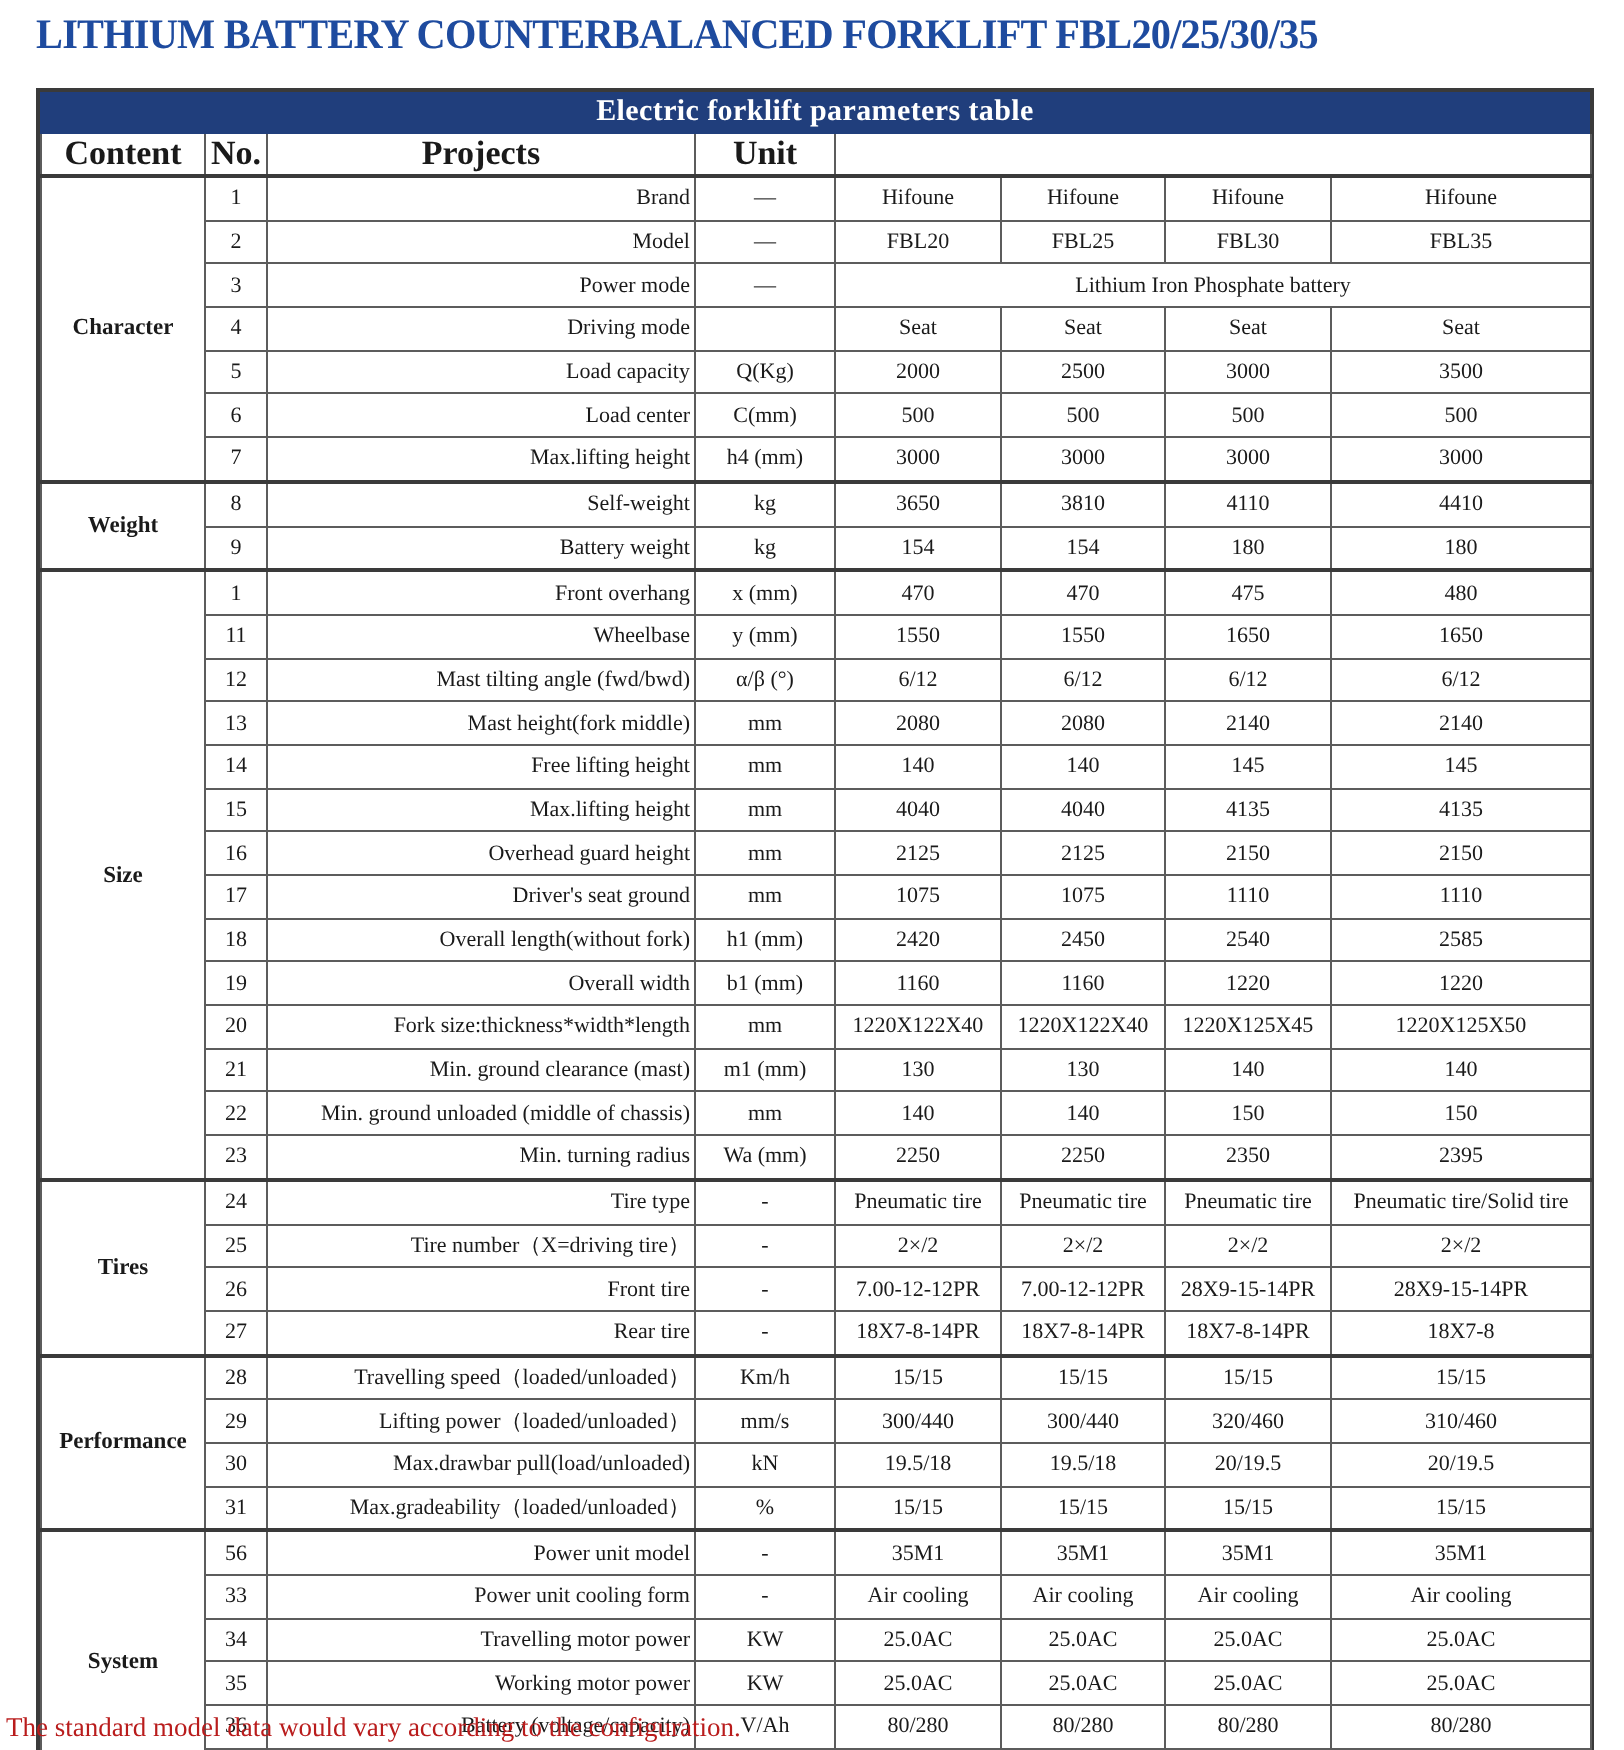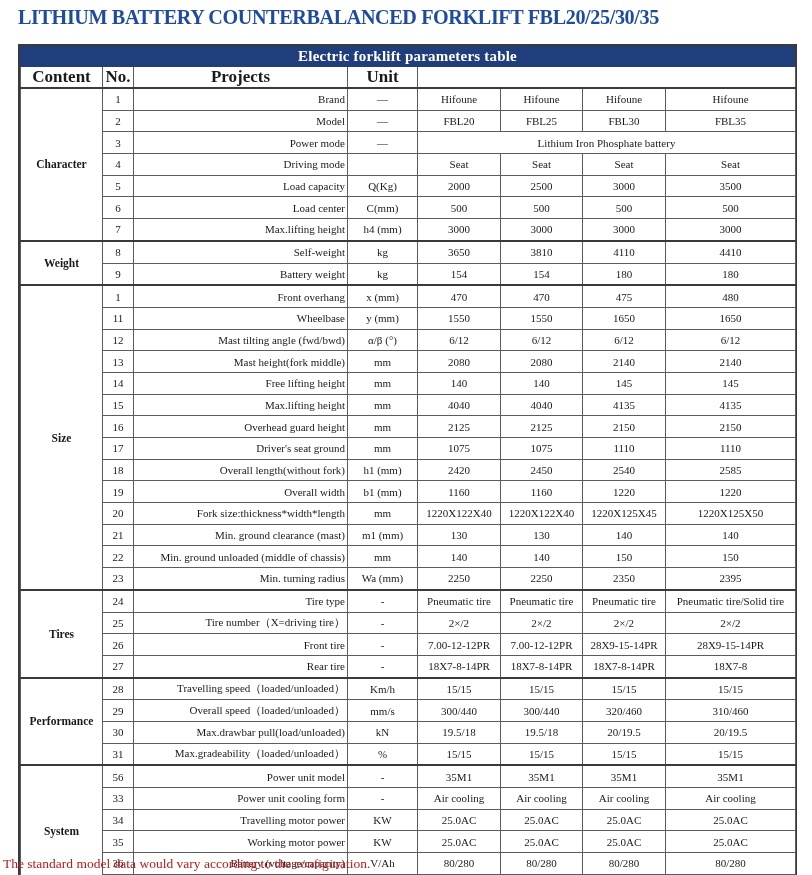--- a/index.html
+++ b/index.html
@@ -300,21 +300,21 @@
             <td>28</td>
             <td class="proj">Travelling speed（loaded/unloaded）</td>
             <td>Km/h</td>
             <td>15/15</td>
             <td>15/15</td>
             <td>15/15</td>
             <td>15/15</td>
           </tr>
           <tr>
             <td>29</td>
-            <td class="proj">Overall speed（loaded/unloaded）</td>
+            <td class="proj">Lifting power（loaded/unloaded）</td>
             <td>mm/s</td>
             <td>300/440</td>
             <td>300/440</td>
             <td>320/460</td>
             <td>310/460</td>
           </tr>
           <tr>
             <td>30</td>
             <td class="proj">Max.drawbar pull(load/unloaded)</td>
             <td>kN</td>

